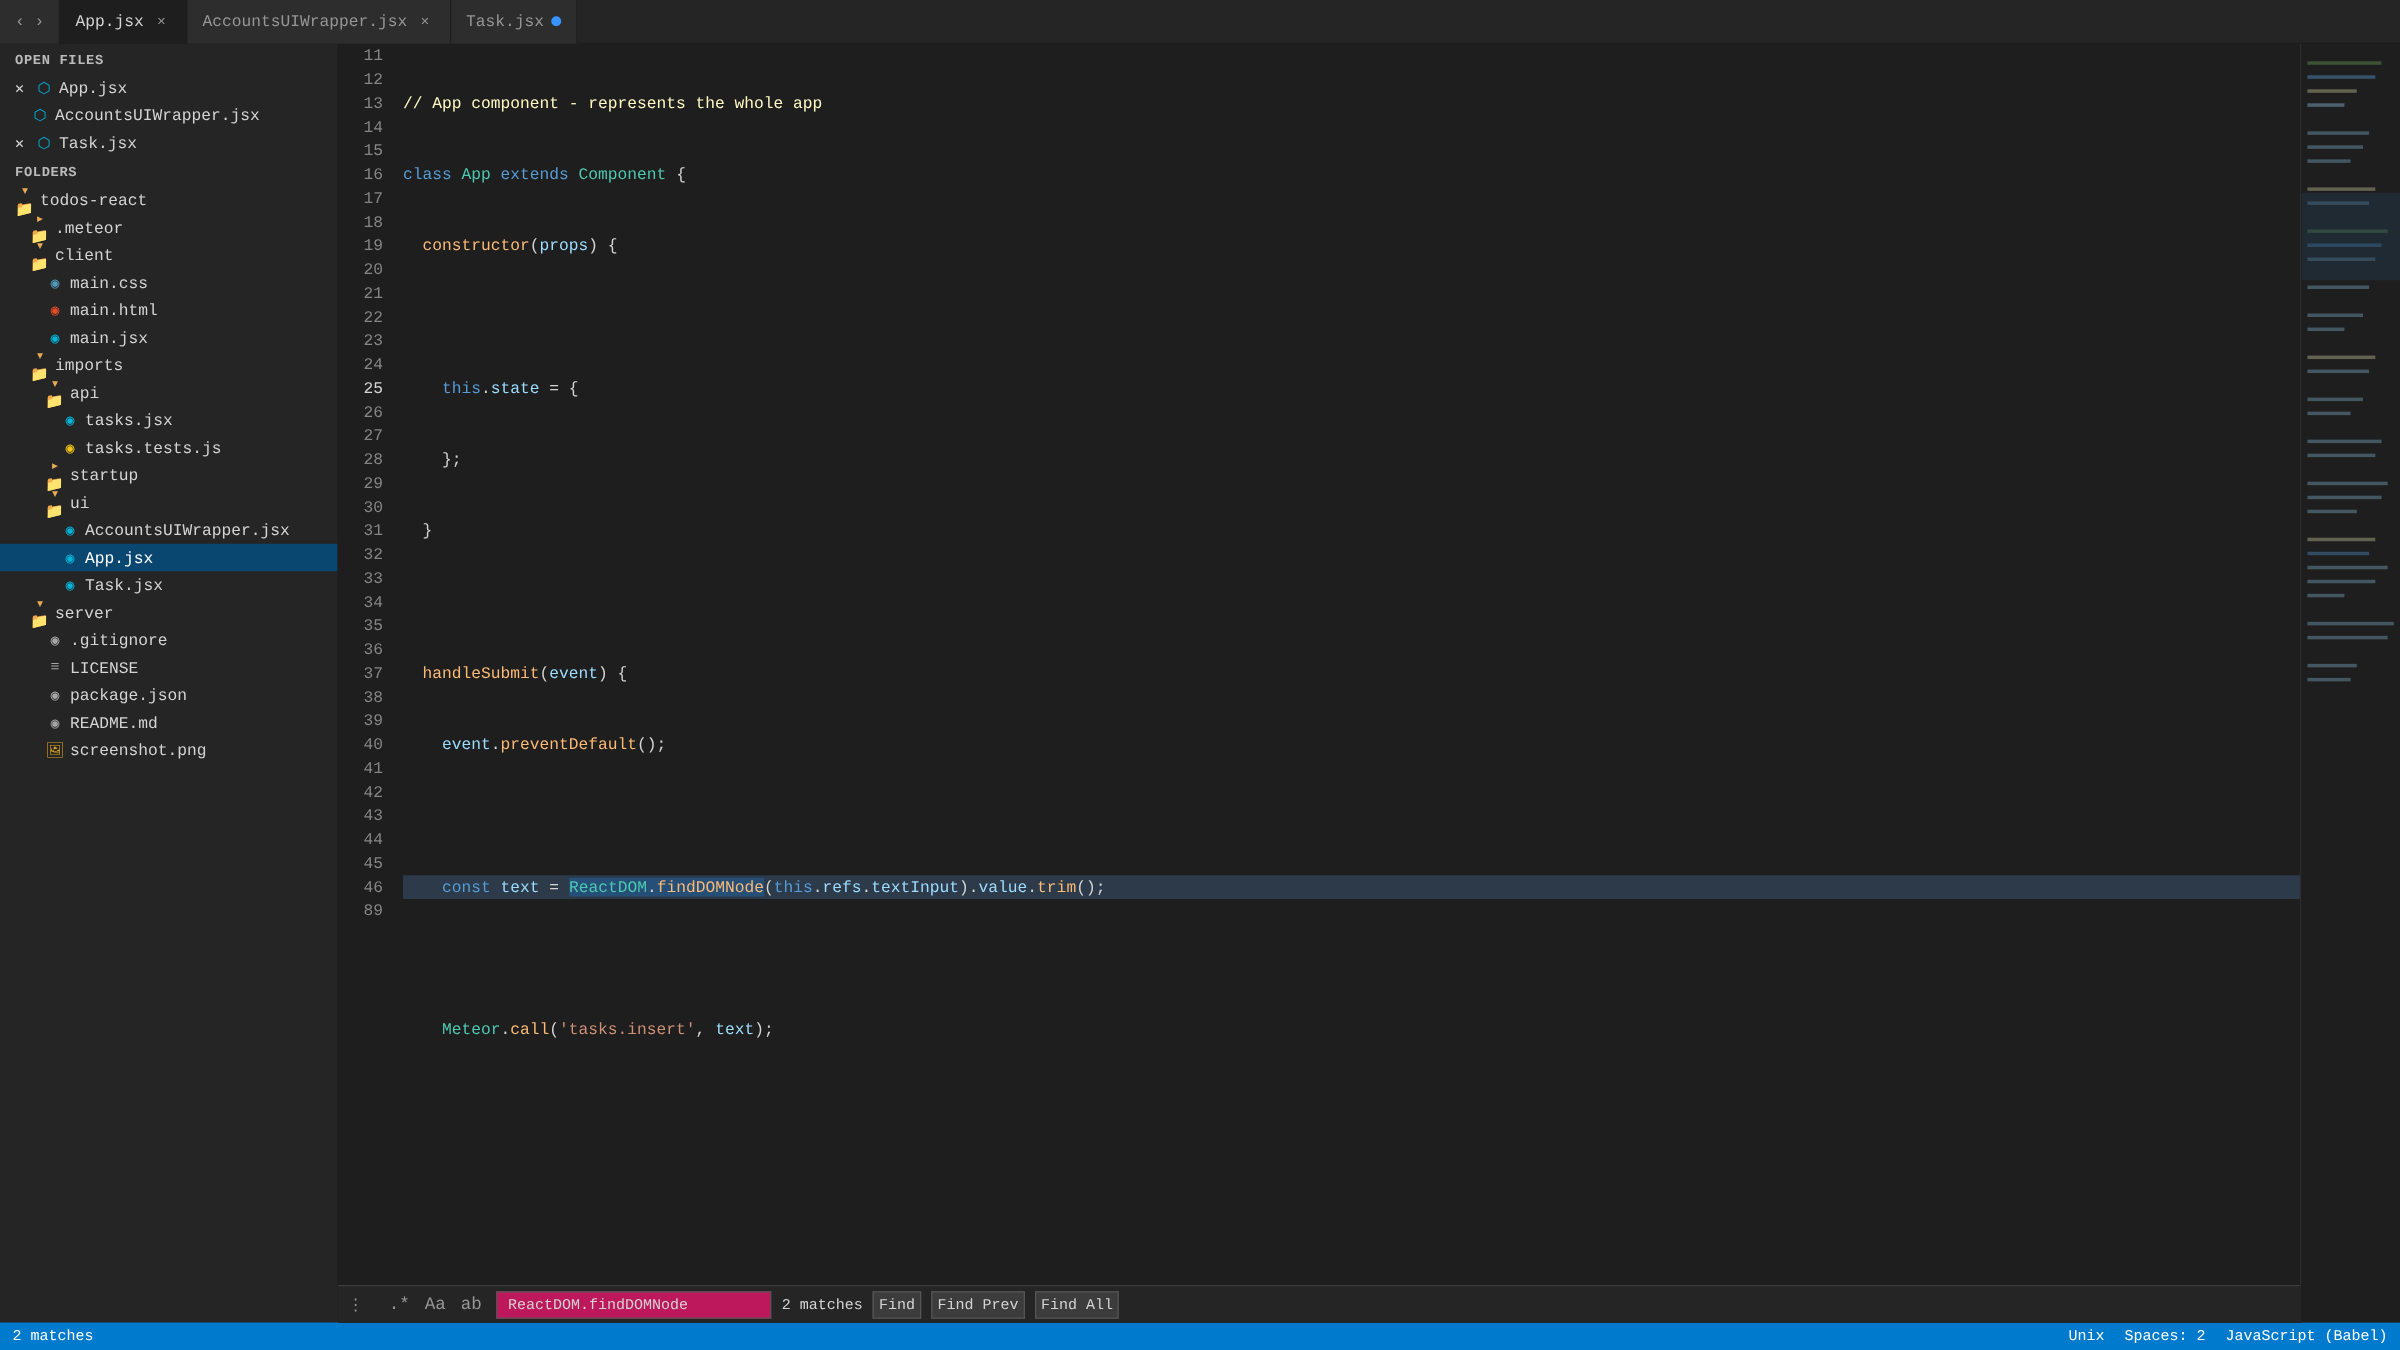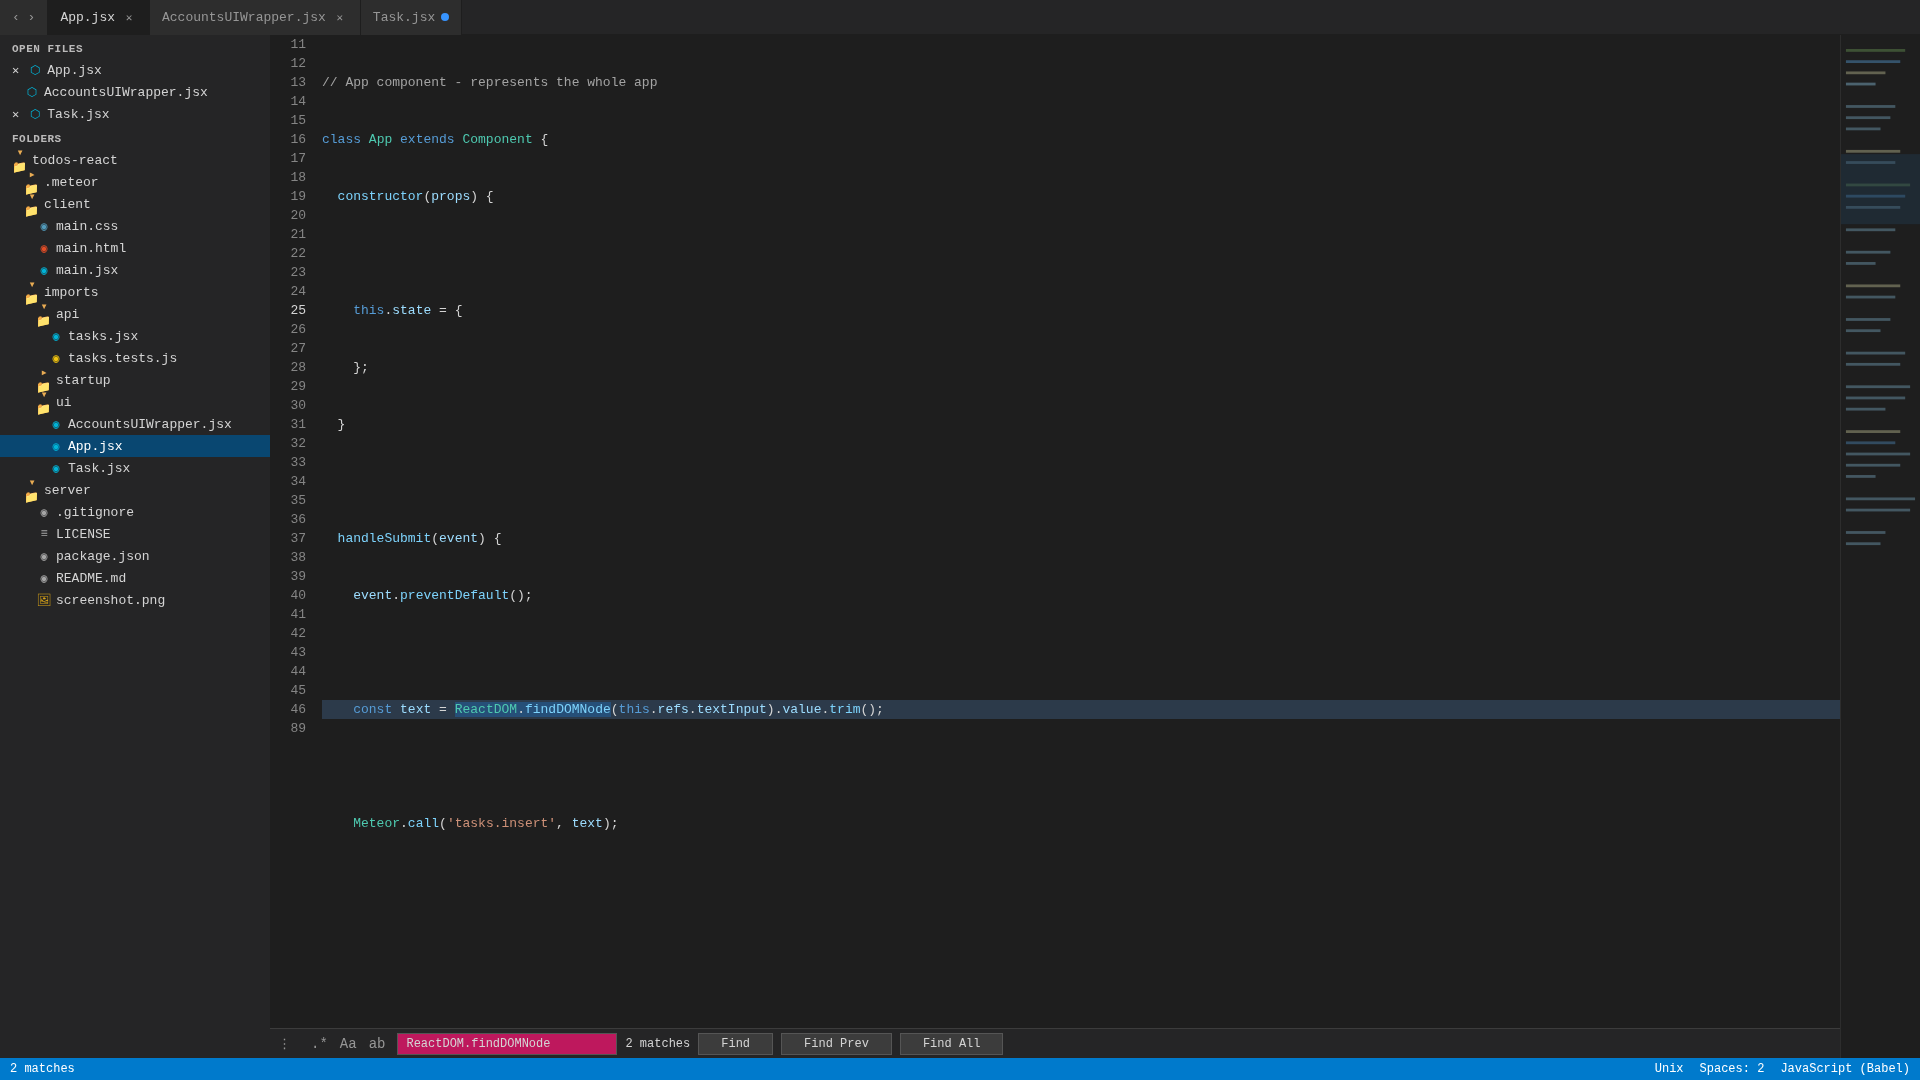--- a/index.html
+++ b/index.html
@@ -155,24 +155,24 @@
       display: block;
       height: 19px;
       line-height: 19px;
     }
     .code-line.highlighted {
       background: #2c3a4a;
     }
 
     
     .kw { color: #569cd6; }
-    .fn { color: #7dd3fc; }
+    .fn { color: #fdba74; }
     .cls { color: #4ec9b0; }
     .str { color: #ce9178; }
-    .cm { color: #a3a3a3; }
+    .cm { color: #fef9c3; }
     .var { color: #9cdcfe; }
     .op { color: #d4d4d4; }
 
     
     .minimap {
       width: 80px;
       background: #1e1e1e;
       border-left: 1px solid #2d2d2d;
       overflow: hidden;
       flex-shrink: 0;
@@ -224,21 +224,21 @@
       padding: 2px 8px;
       font-size: 12px;
       font-family: inherit;
       width: 220px;
       height: 22px;
     }
     .find-btn {
       background: #3c3c3c;
       border: 1px solid #555;
       color: #d4d4d4;
-      padding: 2px 22px;
+      padding: 2px 4px;
       font-size: 12px;
       cursor: pointer;
       height: 22px;
       font-family: inherit;
       text-align: center;
     }
     .find-matches {
       color: #d4d4d4;
       font-size: 12px;
     }

